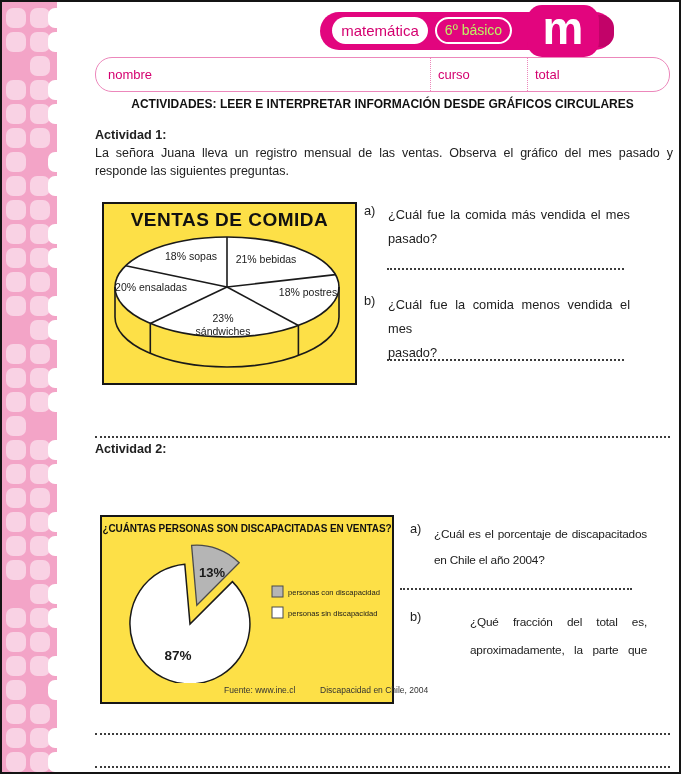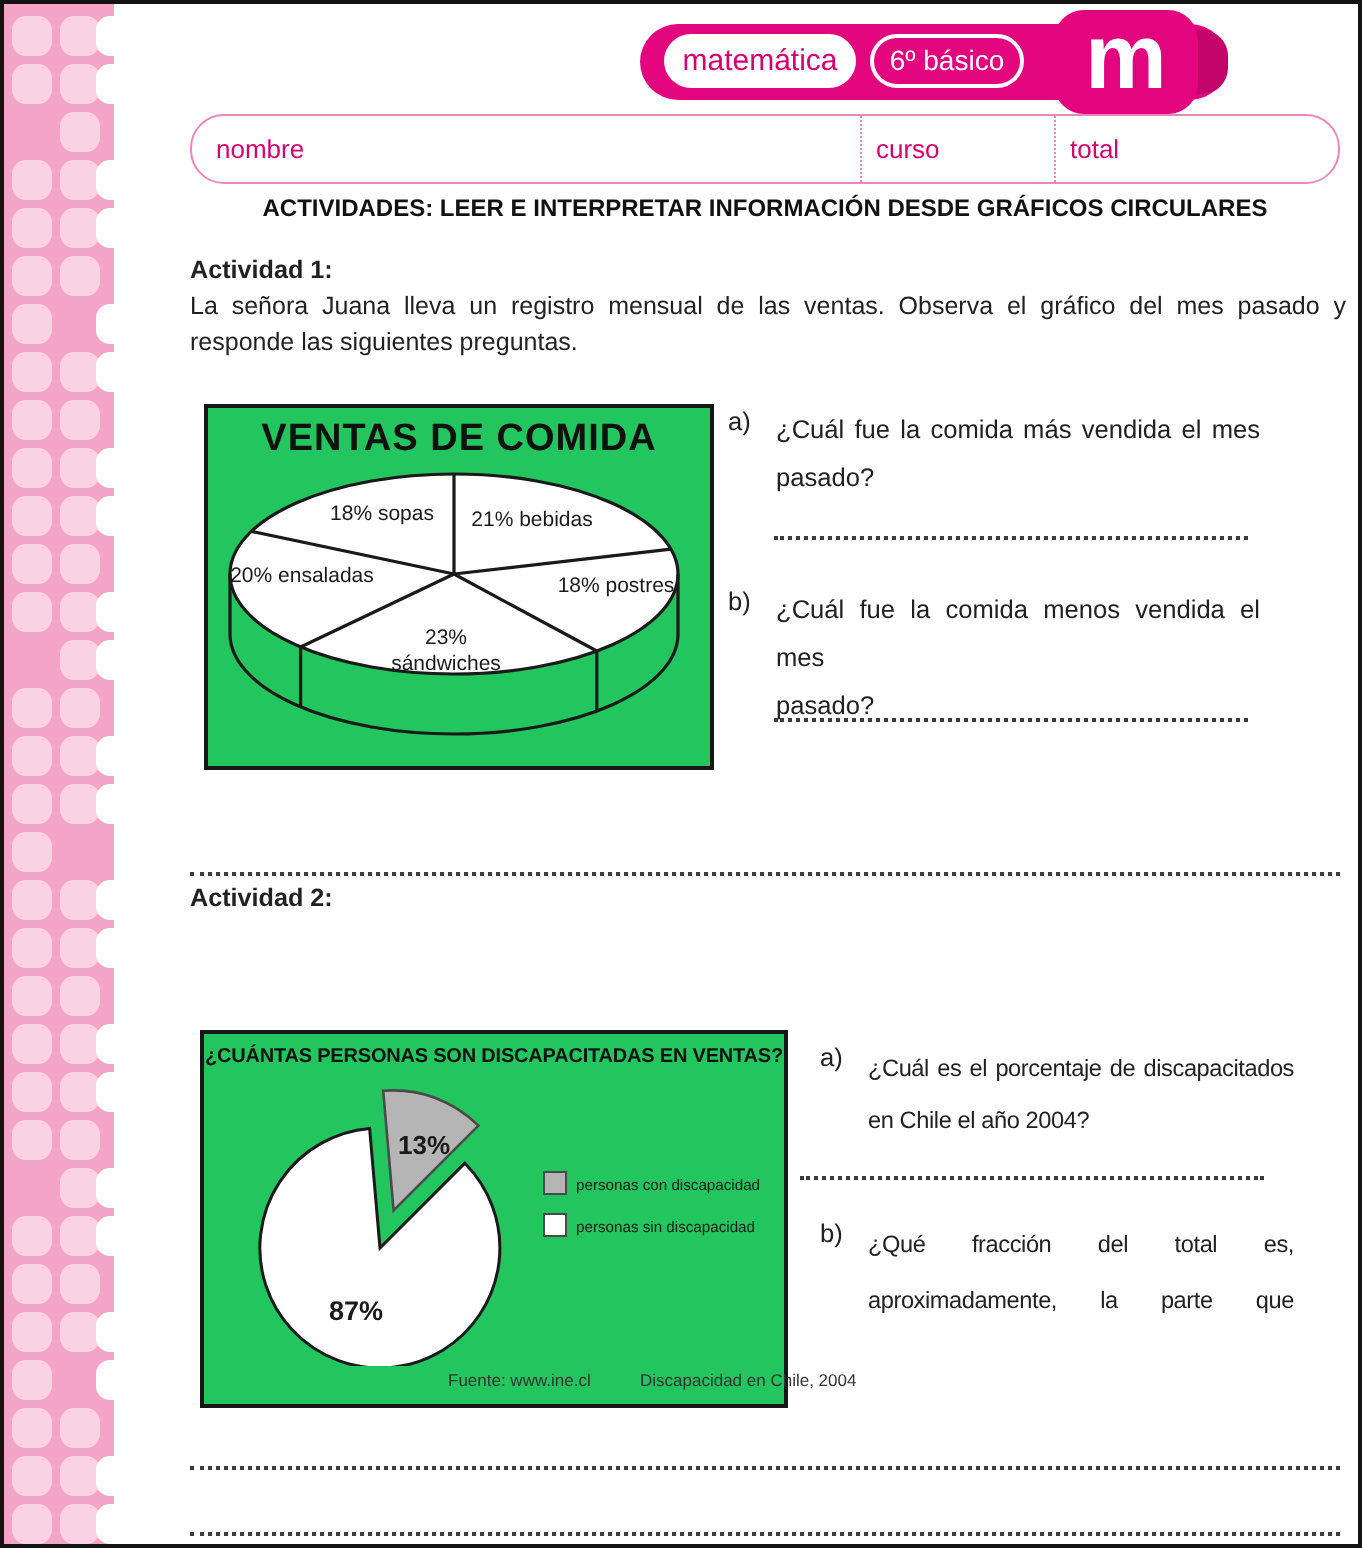--- a/index.html
+++ b/index.html
@@ -12,34 +12,34 @@
   .strip{position:absolute; left:0; top:0; width:55px; height:770px; background:#f3a4c7; overflow:visible;}
   .sq{position:absolute; width:20px; height:20px; border-radius:7px;}
   .sq.light{background:#f9d2e4;}
   .sq.white{background:#ffffff;}
   
   .pill{position:absolute; left:318px; top:10px; width:294px; height:38px; border-radius:19px; background:#e2057e; z-index:1;}
   .bump{position:absolute; left:566px; top:13px; width:46px; height:32px; border-radius:13px; background:#c20369; z-index:2;}
   .badge1{position:absolute; left:330px; top:15px; width:96px; height:27px; border-radius:14px; background:#ffffff;
           color:#d4006f; font-size:15px; line-height:27px; text-align:center; z-index:3;}
   .badge2{position:absolute; left:433px; top:15px; width:77px; height:27px; border-radius:14px; background:#e2057e;
-          border:2px solid #ffffff; box-sizing:border-box; color:#ffffff; font-size:14px; line-height:23px; text-align:center; z-index:3;}
+          border:2px solid #ffffff; box-sizing:border-box; color:#bef264; font-size:14px; line-height:23px; text-align:center; z-index:3;}
   .mtile{position:absolute; left:525px; top:3px; width:72px; height:52px; border-radius:15px; background:#e2057e; z-index:4;
          color:#ffffff; font-weight:bold; font-size:46px; line-height:46px; text-align:center;}
   
   .formrow{position:absolute; left:93px; top:55px; width:575px; height:35px; box-sizing:border-box;
            border:1.5px solid #ec87bb; border-radius:17px; font-size:13px; color:#d4006f;}
   .formrow .lbl{position:absolute; top:9px;}
   .vsep{position:absolute; top:0; height:33px; border-left:1.5px dotted #ec87bb;}
   
   .wtitle{position:absolute; left:93px; top:95px; width:575px; text-align:center; font-weight:bold; font-size:12px; color:#111;}
   .heading{position:absolute; left:93px; font-weight:bold; font-size:12.6px;}
   .para{position:absolute; left:93px; width:578px; font-size:12.5px; line-height:17.5px; text-align:justify;}
   
-  .cbox{position:absolute; box-sizing:border-box; border:2px solid #161616; background:#22c55e;}
+  .cbox{position:absolute; box-sizing:border-box; border:2px solid #161616; background:#fde047;}
   .c1title{margin-top:5px; text-align:center; font-weight:bold; font-size:19px; letter-spacing:.5px; color:#111;}
   .c2title{margin-top:6px; text-align:center; font-weight:bold; font-size:10px; letter-spacing:-0.1px; color:#111;}
   svg{display:block; margin:0 auto;}
   svg text{font-family:"Liberation Sans", sans-serif; fill:#1a1a1a;}
   .cfoot{position:absolute; left:0; bottom:5px; width:100%; height:12px; font-size:8.5px; color:#333;}
   .cfoot span{position:absolute; white-space:nowrap;}
   
   .qrow{position:absolute; display:flex;}
   .qlabel{flex:0 0 24px; font-size:12.8px;}
   .qlines{flex:1;}
@@ -230,21 +230,21 @@
     <span class="qlabel">a)</span>
     <div class="qlines" style="max-width:213px;">
       <div class="qline">¿Cuál es el porcentaje de discapacitados</div>
       <div class="qline last">en Chile el año 2004?</div>
     </div>
   </div>
   <div class="dotline" style="left:398px; top:573px; width:232px;"></div>
 
   <div class="qrow q2 q2b" style="left:408px; top:607px; width:237px;">
     <span class="qlabel">b)</span>
-    <div class="qlines" style="max-width:213px;">
+    <div class="qlines" style="max-width:213px;margin-left:36px;">
       <div class="qline">¿Qué fracción del total es,</div>
       <div class="qline">aproximadamente, la parte que</div>
     </div>
   </div>
 
   <div class="dotline" style="left:93px; top:718px; width:575px;"></div>
   <div class="dotline" style="left:93px; top:751px; width:575px;"></div>
 
 </div>
 

